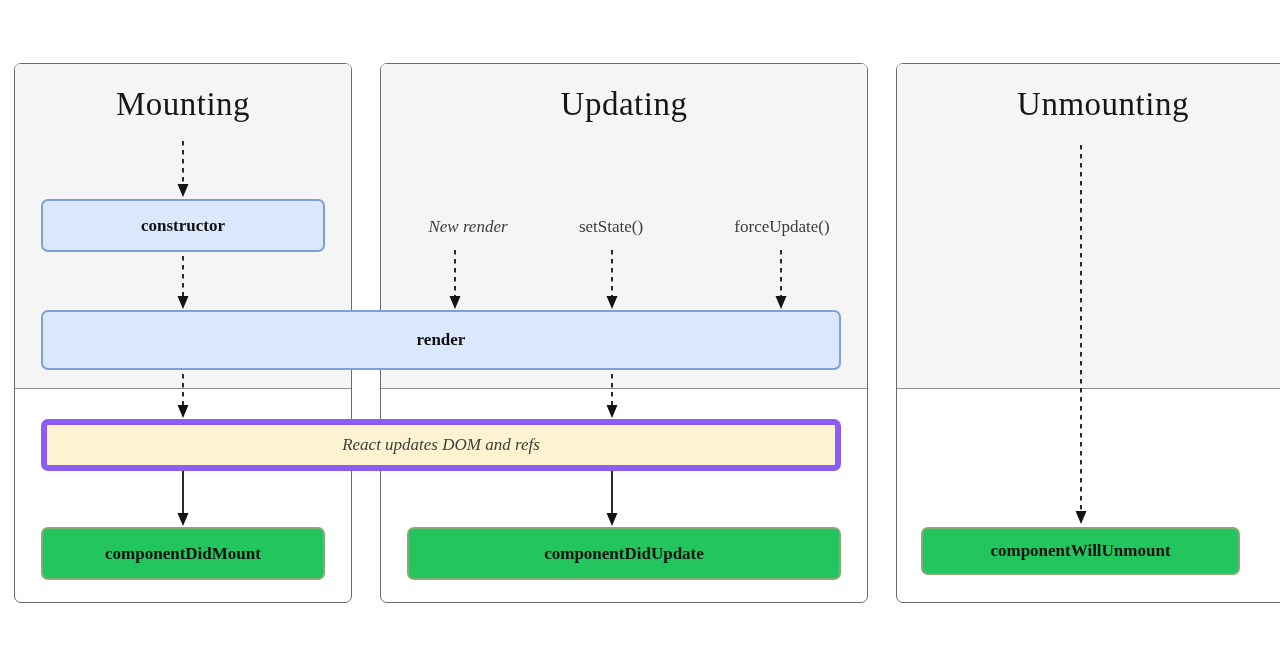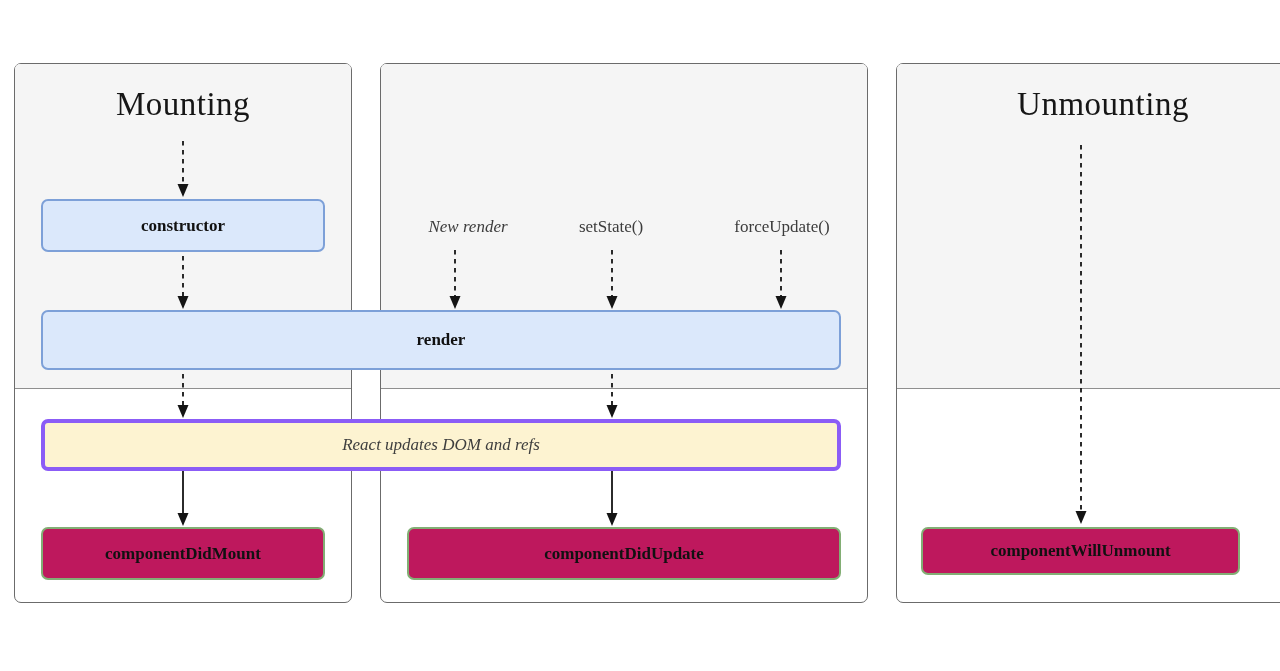--- a/index.html
+++ b/index.html
@@ -60,41 +60,42 @@
   .box{
     position:absolute;
     display:flex;align-items:center;justify-content:center;
     border-radius:7px;
     box-sizing:border-box;
     font-size:17px;font-weight:700;color:#111111;
     z-index:4;
     cursor:pointer;
   }
   .box.blue{background:#dbe8fb;border:2px solid #7da0d8;}
-  .box.yellow{background:#fdf3d1;border:4px solid #8b5cf6;font-weight:400;font-style:italic;color:#3e3e3e;cursor:default;}
-  .box.green{background:#be185d;border:2px solid #82ae74;}
+  .box.yellow{background:#fdf3d1;border:6px solid #8b5cf6;font-weight:400;font-style:italic;color:#3e3e3e;cursor:default;}
+  .box.green{background:#22c55e;border:2px solid #82ae74;}
   .box-constructor{left:41px;top:199px;width:284px;height:53px;}
   .box-render{left:41px;top:310px;width:800px;height:60px;}
   .box-react-updates{left:41px;top:419px;width:800px;height:52px;}
   .box-cdm{left:41px;top:527px;width:284px;height:53px;}
   .box-cdu{left:407px;top:527px;width:434px;height:53px;}
   .box-cwu{left:921px;top:527px;width:319px;height:48px;}
 </style>
 </head>
 <body>
 
 <div class="canvas">
 
   <div class="column col-mounting">
     <div class="render-phase"></div>
     <div class="col-title">Mounting</div>
   </div>
 
   <div class="column col-updating">
     <div class="render-phase"></div>
+    <div class="col-title">Updating</div>
   </div>
 
   <div class="column col-unmounting">
     <div class="render-phase"></div>
     <div class="col-title">Unmounting</div>
   </div>
 
   <span class="trigger italic trig-newprops">New render</span>
   <span class="trigger trig-setstate">setState()</span>
   <span class="trigger trig-forceupdate">forceUpdate()</span>

